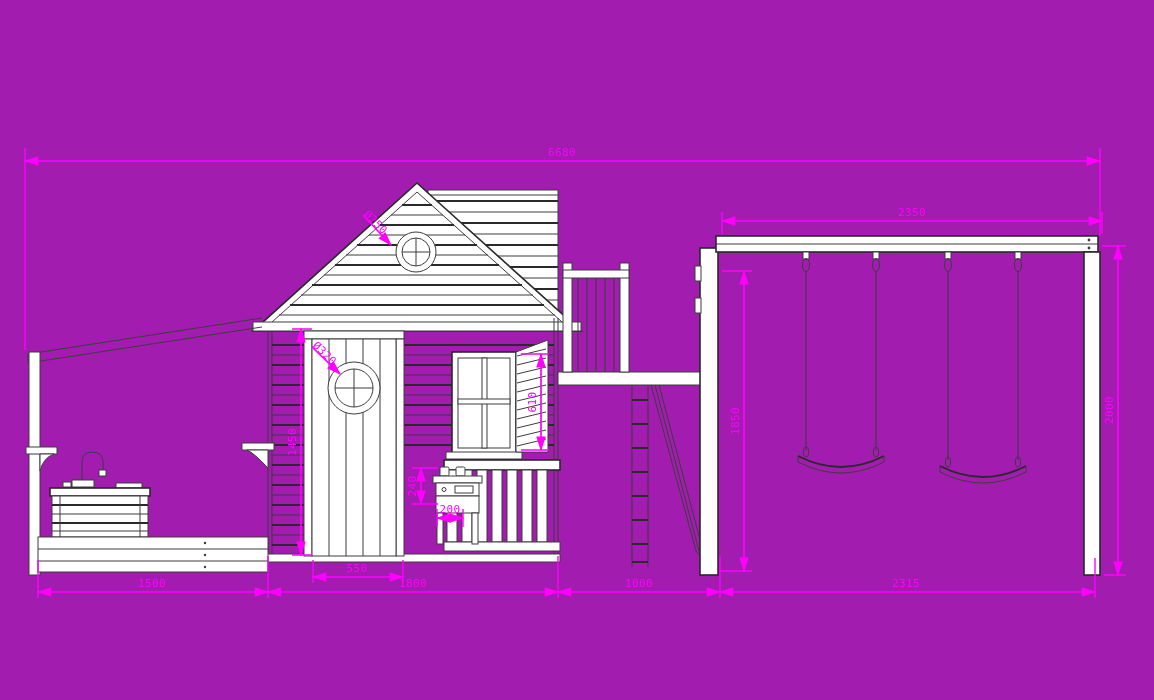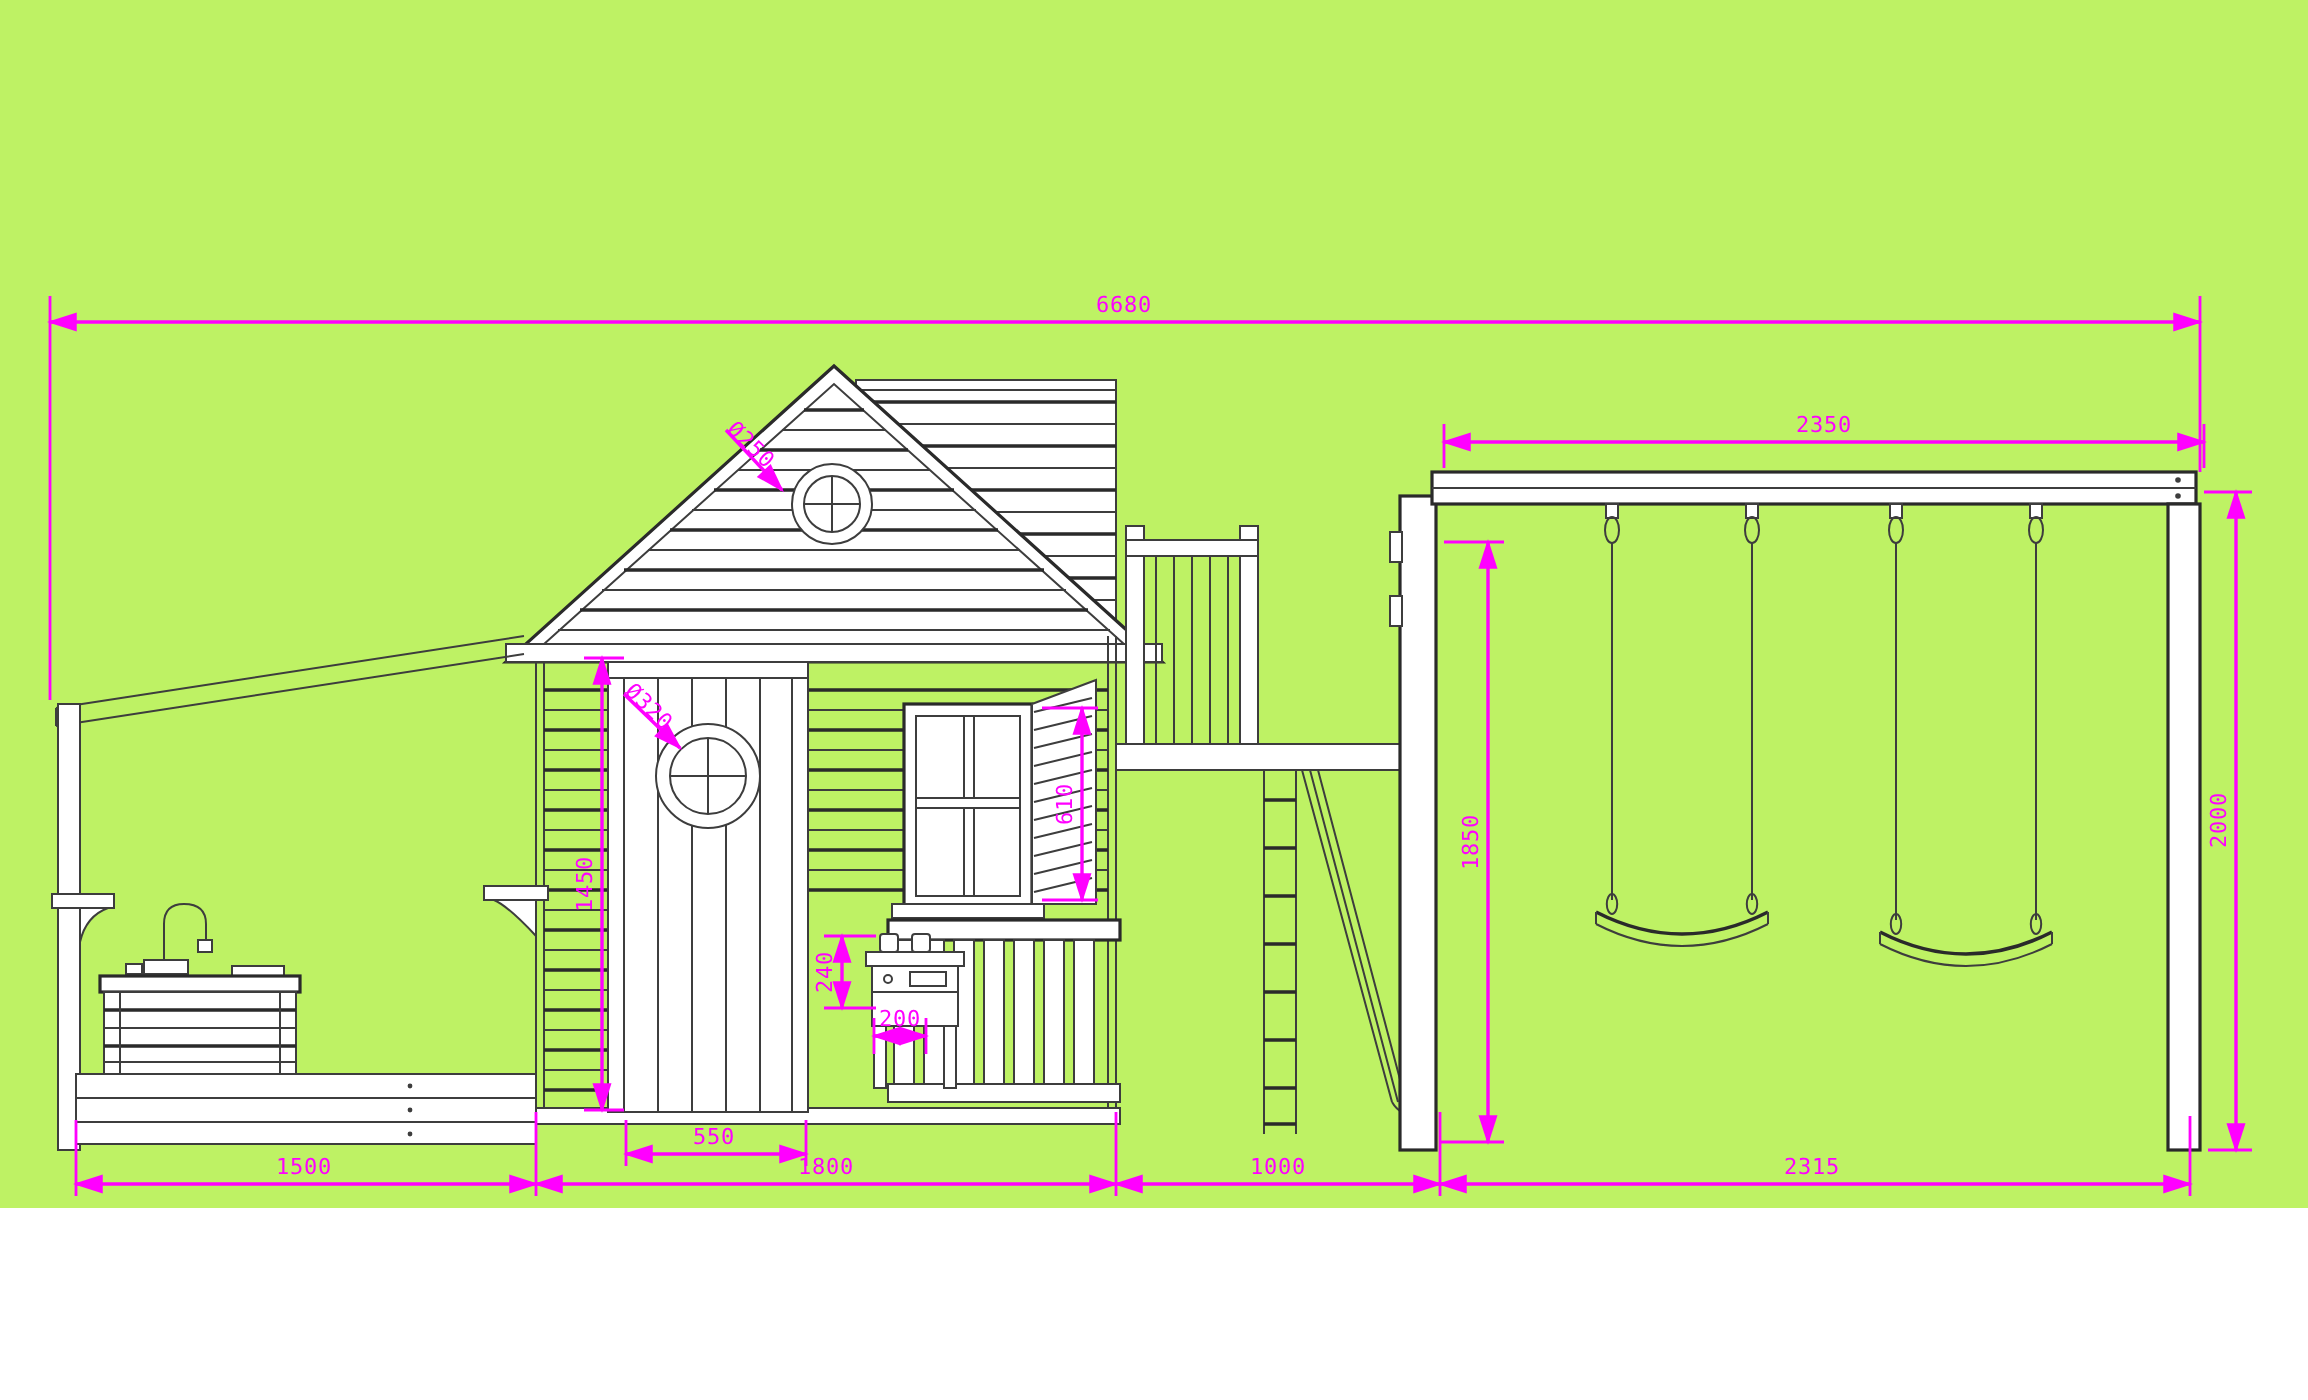--- a/index.html
+++ b/index.html
@@ -1,16 +1,16 @@
 <!DOCTYPE html>
 <html><head>
 <meta charset="utf-8">
 <style>
   html,body{margin:0;padding:0;background:#ffffff;}
-  .stage{width:1154px;height:604px;background:#bef264;position:relative;overflow:hidden;}
+  .stage{width:1154px;height:700px;background:#a21caf;position:relative;overflow:hidden;}
   svg{display:block;}
   .s1{stroke:#3d3d3d;stroke-width:1;fill:none;}
   .s2{stroke:#2a2a2a;stroke-width:1.8;fill:none;}
   .fw{fill:#ffffff;stroke:#3d3d3d;stroke-width:1;}
   .fw2{fill:#ffffff;stroke:#2a2a2a;stroke-width:1.6;}
   .dim{stroke:#ff00ff;stroke-width:1.7;fill:none;}
   .ext{stroke:#ff00ff;stroke-width:1.4;fill:none;}
   .dimtxt{fill:#ff00ff;font-family:"DejaVu Sans Mono","Liberation Mono",monospace;font-size:11px;letter-spacing:.4px;}
   .dot{fill:#3d3d3d;stroke:none;}
 </style>

